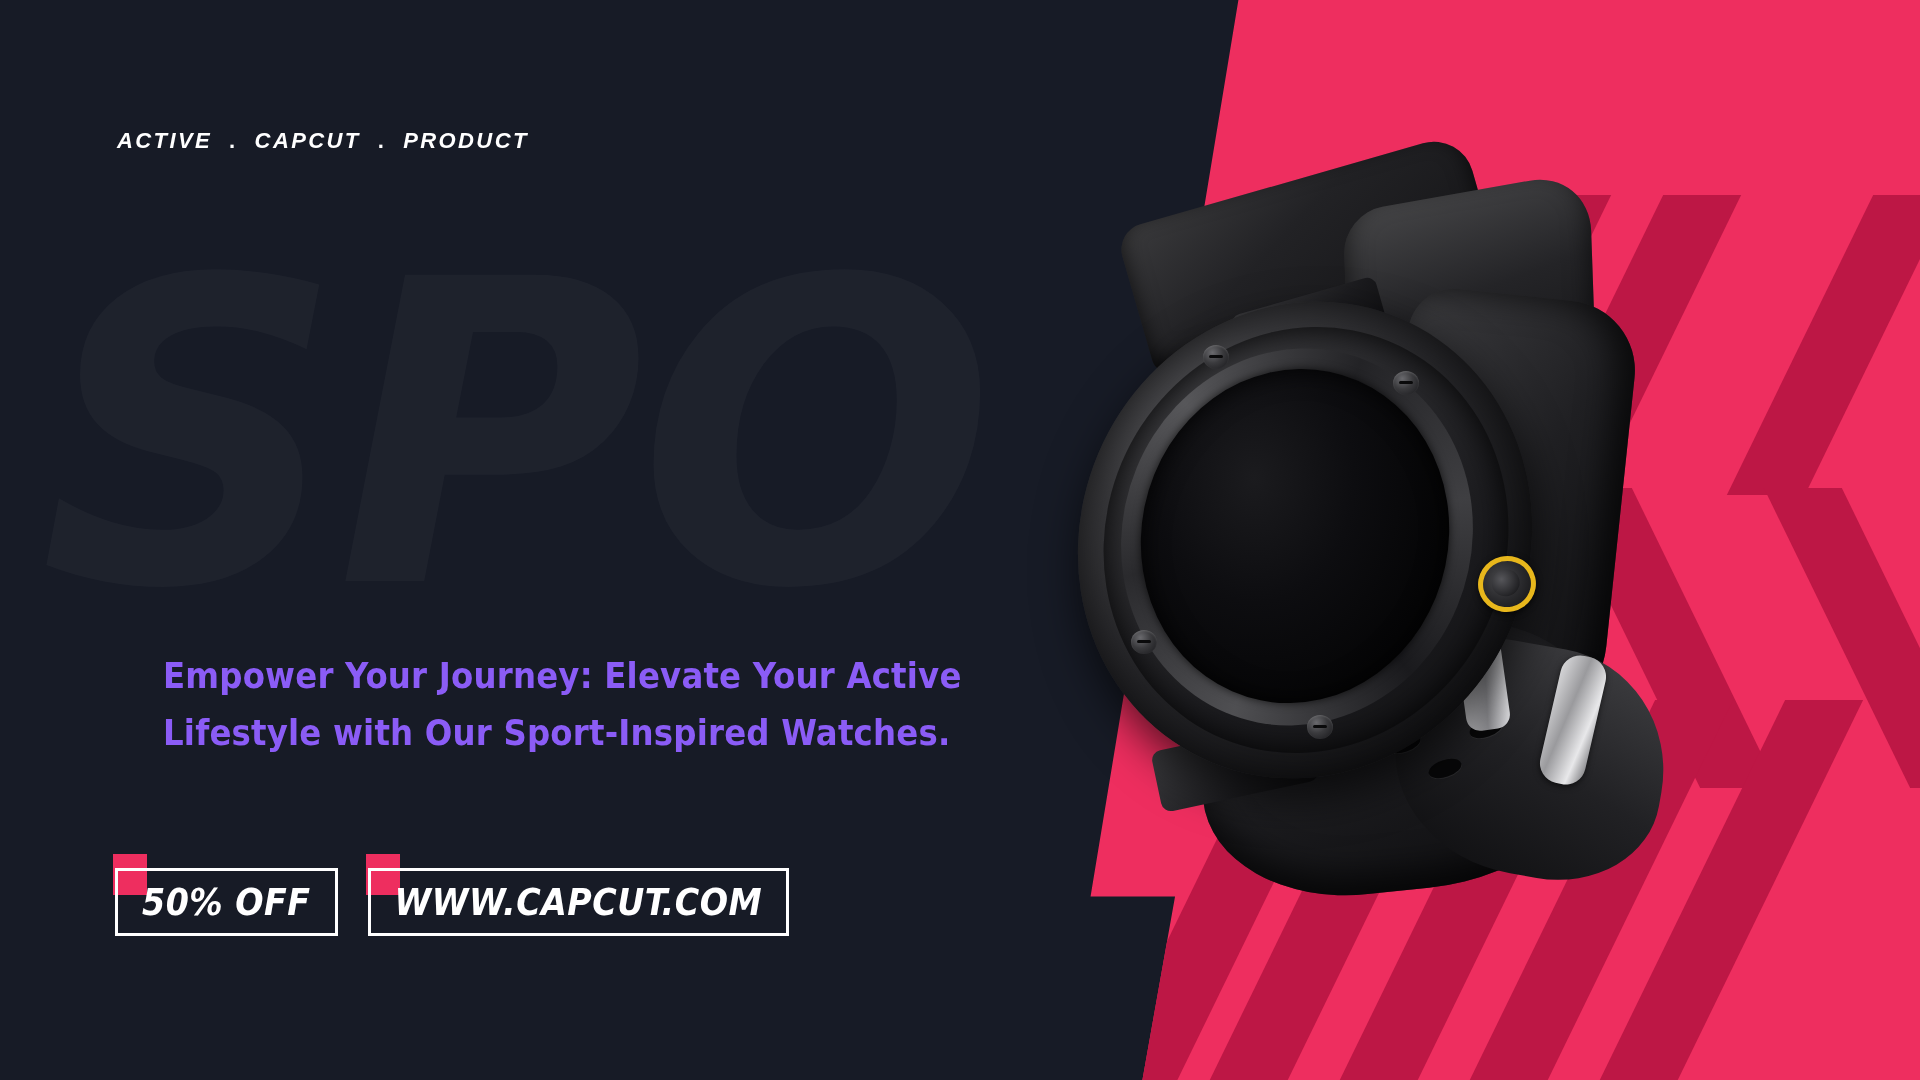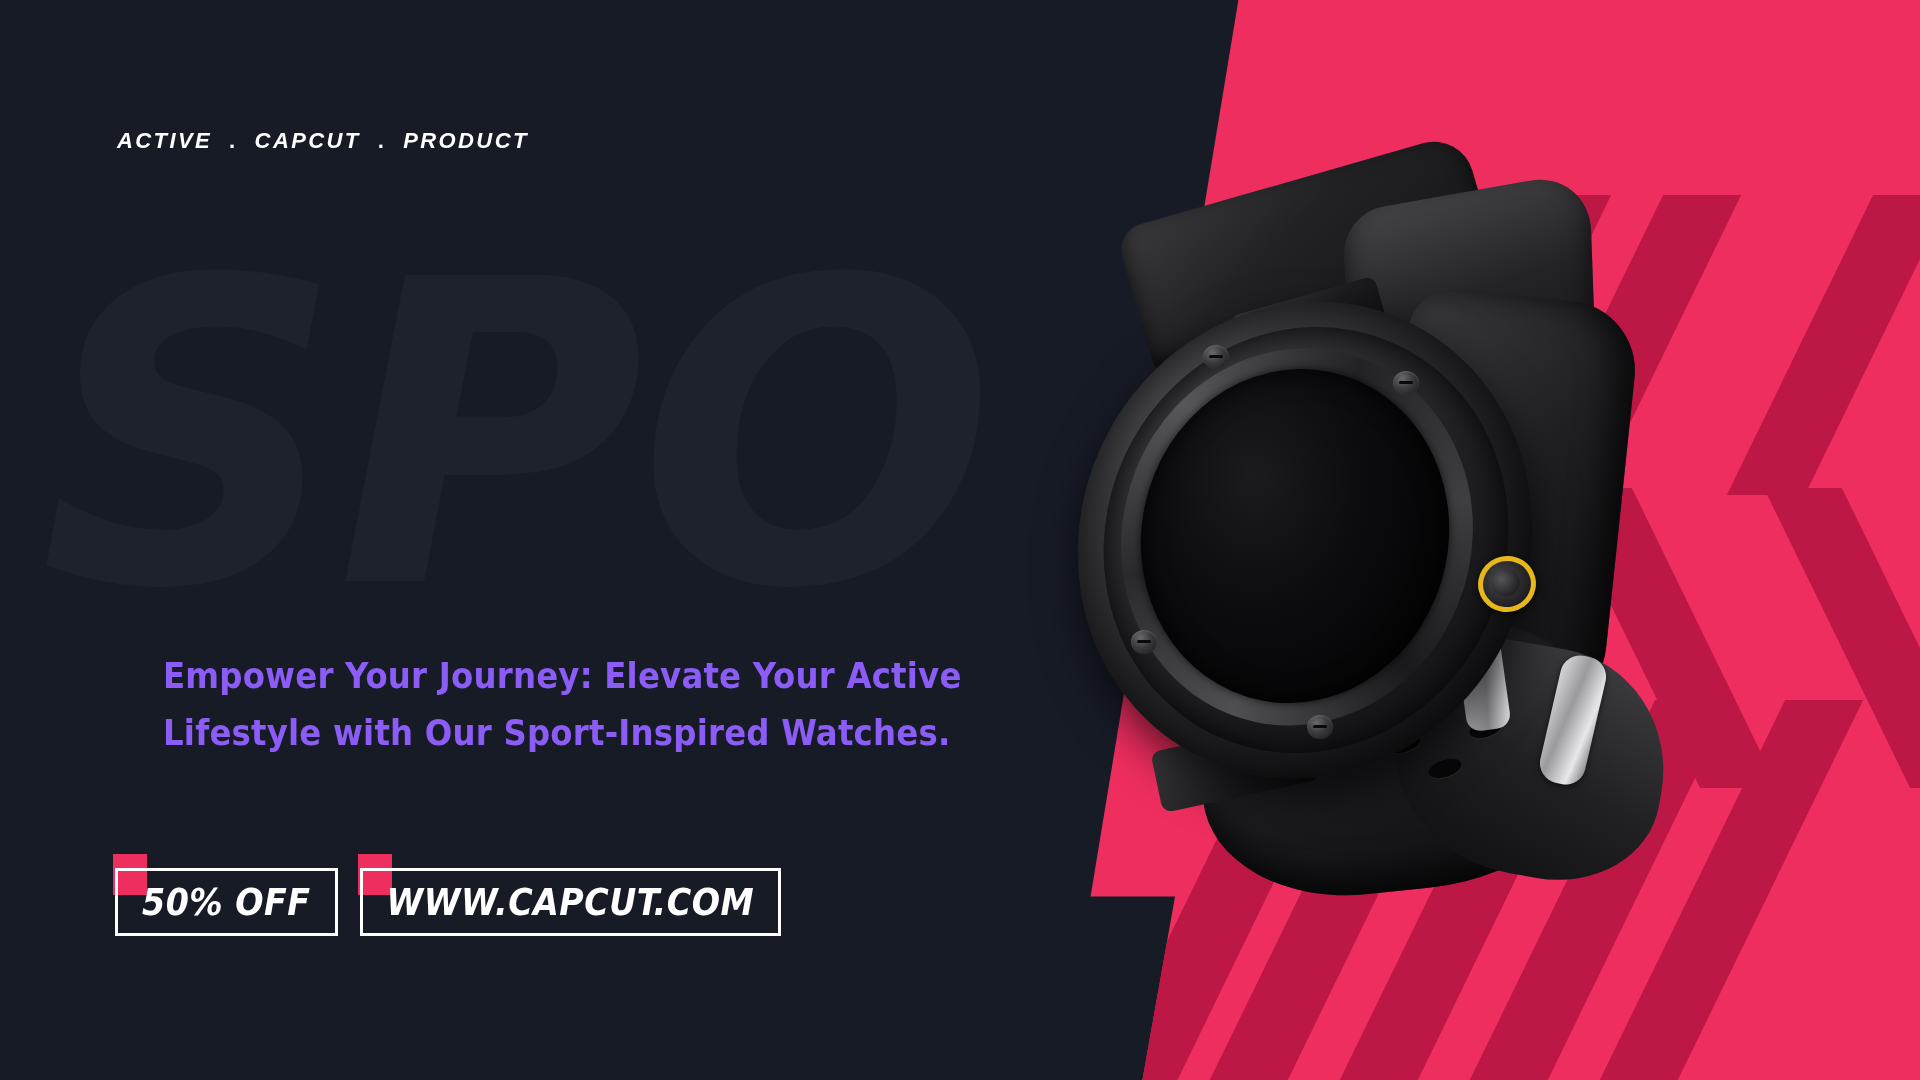--- a/index.html
+++ b/index.html
@@ -174,21 +174,21 @@
   .subtitle{
     position:absolute; left:115px; top:648px;
     font-size:36px; font-weight:700; 
     color:#8b5cf6; line-height:1.58; letter-spacing:.2px;
     width:880px;
     font-family:"DejaVu Sans Condensed","Liberation Sans", sans-serif;
     margin-left:48px;
   }
   .sub-line{ display:block; white-space:nowrap; }
 
-  .badges{ position:absolute; left:115px; top:868px; display:flex; gap:22px; }
+  .badges{ position:absolute; left:115px; top:868px; display:flex; gap:30px; }
   .badge-wrap{ position:relative; }
   .badge-sq{
     position:absolute; left:-2px; top:-14px; width:34px; height:41px;
     background:#ee2e5f; z-index:1;
   }
   .badge-box{
     position:relative; z-index:2;
     border:3px solid #ffffff;
     height:68px; display:flex; align-items:center; justify-content:center;
     padding:0 24px;

